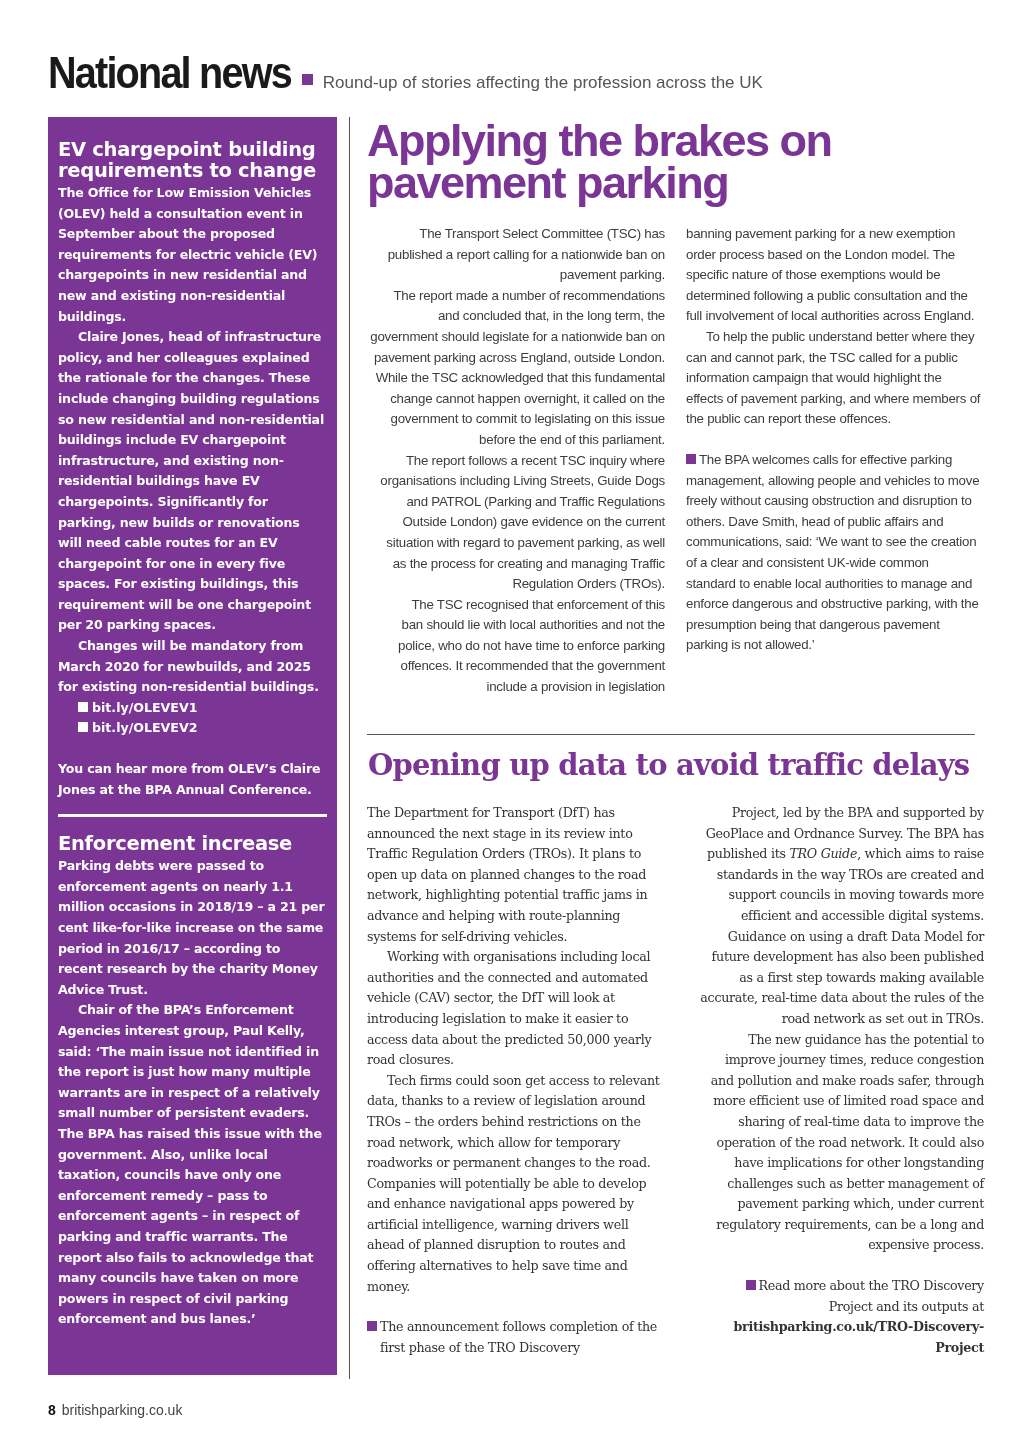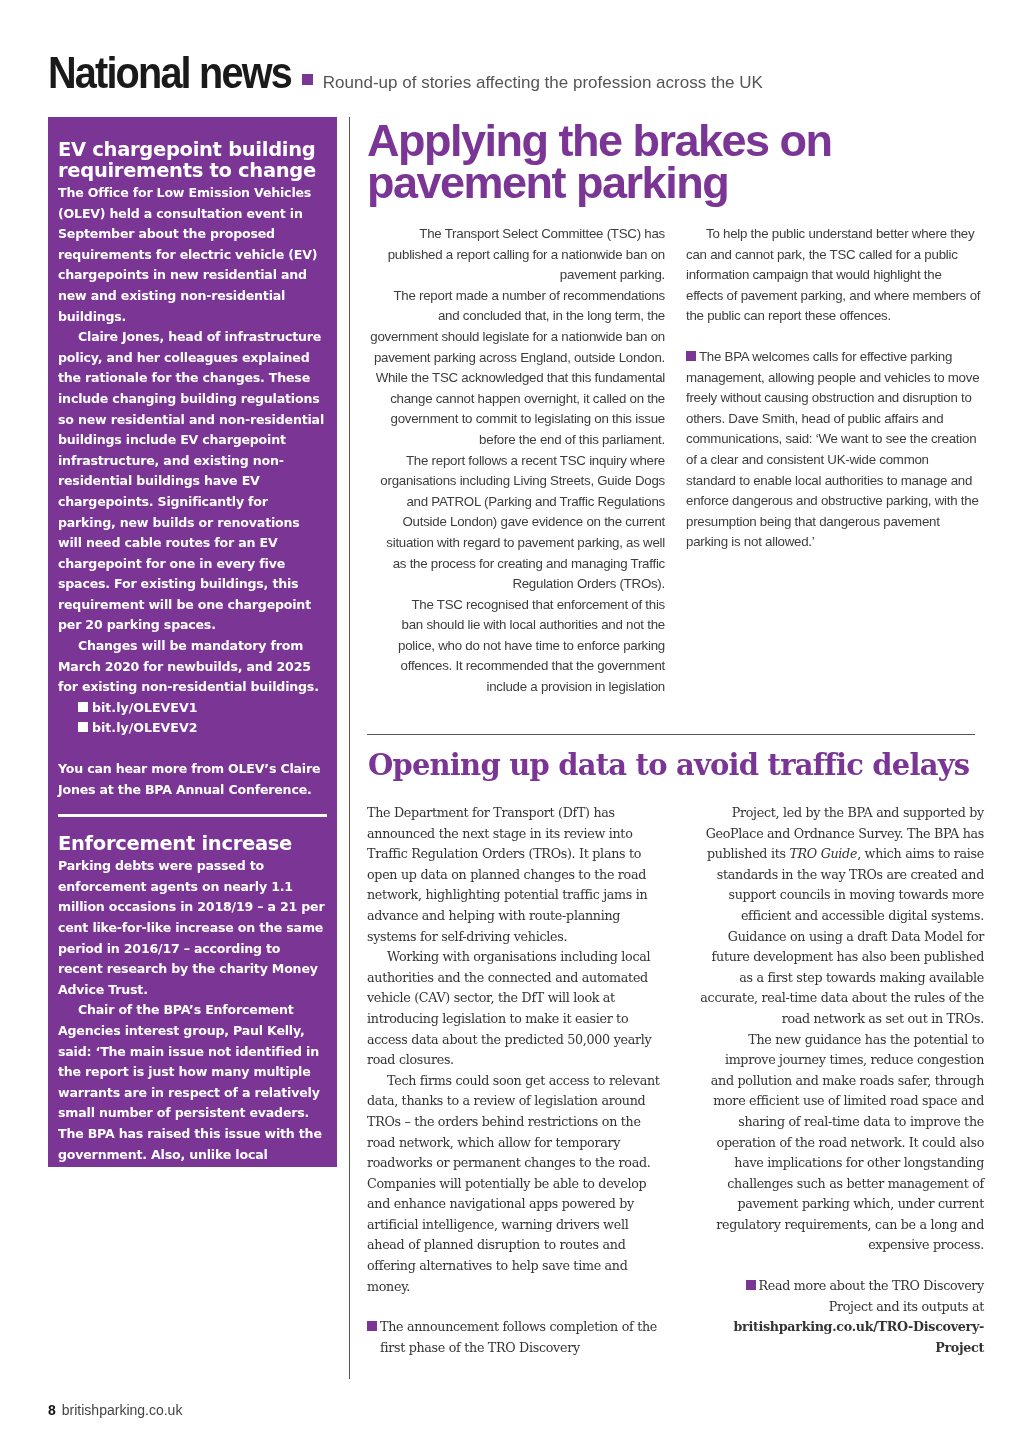--- a/index.html
+++ b/index.html
@@ -2,21 +2,21 @@
 <html><head>
 <meta charset="utf-8">
 <style>
   html, body { margin: 0; padding: 0; background: #ffffff; }
   body { width: 1024px; height: 1448px; position: relative; overflow: hidden; color: #3a3a3a; }
   .header { position: absolute; left: 48px; top: 48px; display: flex; align-items: baseline; }
   .header h1 { font-family: "Liberation Sans", sans-serif; font-weight: bold; font-size: 44px; letter-spacing: -2px; color: #1a1a1a; margin: 0; transform: scaleX(0.9); transform-origin: left; }
   .header .sq { display: inline-block; width: 11px; height: 11px; background: #7a3595; margin-left: -16px; margin-right: 10px; position: relative; top: -3px; }
   .header .sub { font-family: "Liberation Sans", sans-serif; font-size: 17px; color: #555; }
 
-  .sidebar { position: absolute; left: 48px; top: 117px; width: 289px; height: 1050px; background: #7a3595; color: #fff; box-sizing: border-box; padding: 22px 10px 0 10px; font-family: "DejaVu Sans", sans-serif; font-weight: bold; }
+  .sidebar { position: absolute; left: 48px; top: 117px; width: 289px; height: 1258px; background: #7a3595; color: #fff; box-sizing: border-box; padding: 22px 10px 0 10px; font-family: "DejaVu Sans", sans-serif; font-weight: bold; }
   .sidebar h2 { font-family: "DejaVu Sans", sans-serif; font-weight: bold; font-size: 19.5px; line-height: 21px; margin: 0 0 2px 0; letter-spacing: -0.3px; }
   .sidebar p { font-size: 12.6px; line-height: 20.6px; margin: 0; letter-spacing: -0.2px; }
   .sidebar p.ind { text-indent: 20px; }
   .sidebar .links { margin: 0 0 0 20px; }
   .sidebar .links div { font-size: 12.6px; line-height: 20.6px; }
   .sidebar .links .bullet { display: inline-block; width: 10px; height: 10px; background: #fff; margin-right: 4px; }
   .sidebar .gap { height: 20px; }
   .sidebar hr { border: none; border-top: 3px solid #fff; margin: 14px 0 16px 0; }
 
   .vsep { position: absolute; left: 349px; top: 117px; width: 1px; height: 1262px; background: #555; }
@@ -69,20 +69,21 @@
 <div class="vsep"></div>
 
 <h2 class="a1-title">Applying the brakes on pavement parking</h2>
 <div class="col a1c1">
   <p>The Transport Select Committee (TSC) has published a report calling for a nationwide ban on pavement parking.</p>
   <p class="ind">The report made a number of recommendations and concluded that, in the long term, the government should legislate for a nationwide ban on pavement parking across England, outside London. While the TSC acknowledged that this fundamental change cannot happen overnight, it called on the government to commit to legislating on this issue before the end of this parliament.</p>
   <p class="ind">The report follows a recent TSC inquiry where organisations including Living Streets, Guide Dogs and PATROL (Parking and Traffic Regulations Outside London) gave evidence on the current situation with regard to pavement parking, as well as the process for creating and managing Traffic Regulation Orders (TROs).</p>
   <p class="ind">The TSC recognised that enforcement of this ban should lie with local authorities and not the police, who do not have time to enforce parking offences. It recommended that the government include a provision in legislation</p>
 </div>
 <div class="col a1c2">
+  <p>banning pavement parking for a new exemption order process based on the London model. The specific nature of those exemptions would be determined following a public consultation and the full involvement of local authorities across England.</p>
   <p class="ind">To help the public understand better where they can and cannot park, the TSC called for a public information campaign that would highlight the effects of pavement parking, and where members of the public can report these offences.</p>
   <p style="margin-top:20px"><span class="sq"></span><span>The BPA welcomes calls for effective parking management, allowing people and vehicles to move freely without causing obstruction and disruption to others. Dave Smith, head of public affairs and communications, said: ‘We want to see the creation of a clear and consistent UK-wide common standard to enable local authorities to manage and enforce dangerous and obstructive parking, with the presumption being that dangerous pavement parking is not allowed.’</span></p>
 </div>
 
 <div class="hsep"></div>
 
 <h2 class="a2-title">Opening up data to avoid traffic delays</h2>
 <div class="col serif a2c1">
   <p>The Department for Transport (DfT) has announced the next stage in its review into Traffic Regulation Orders (TROs). It plans to open up data on planned changes to the road network, highlighting potential traffic jams in advance and helping with route-planning systems for self-driving vehicles.</p>
   <p class="ind">Working with organisations including local authorities and the connected and automated vehicle (CAV) sector, the DfT will look at introducing legislation to make it easier to access data about the predicted 50,000 yearly road closures.</p>

